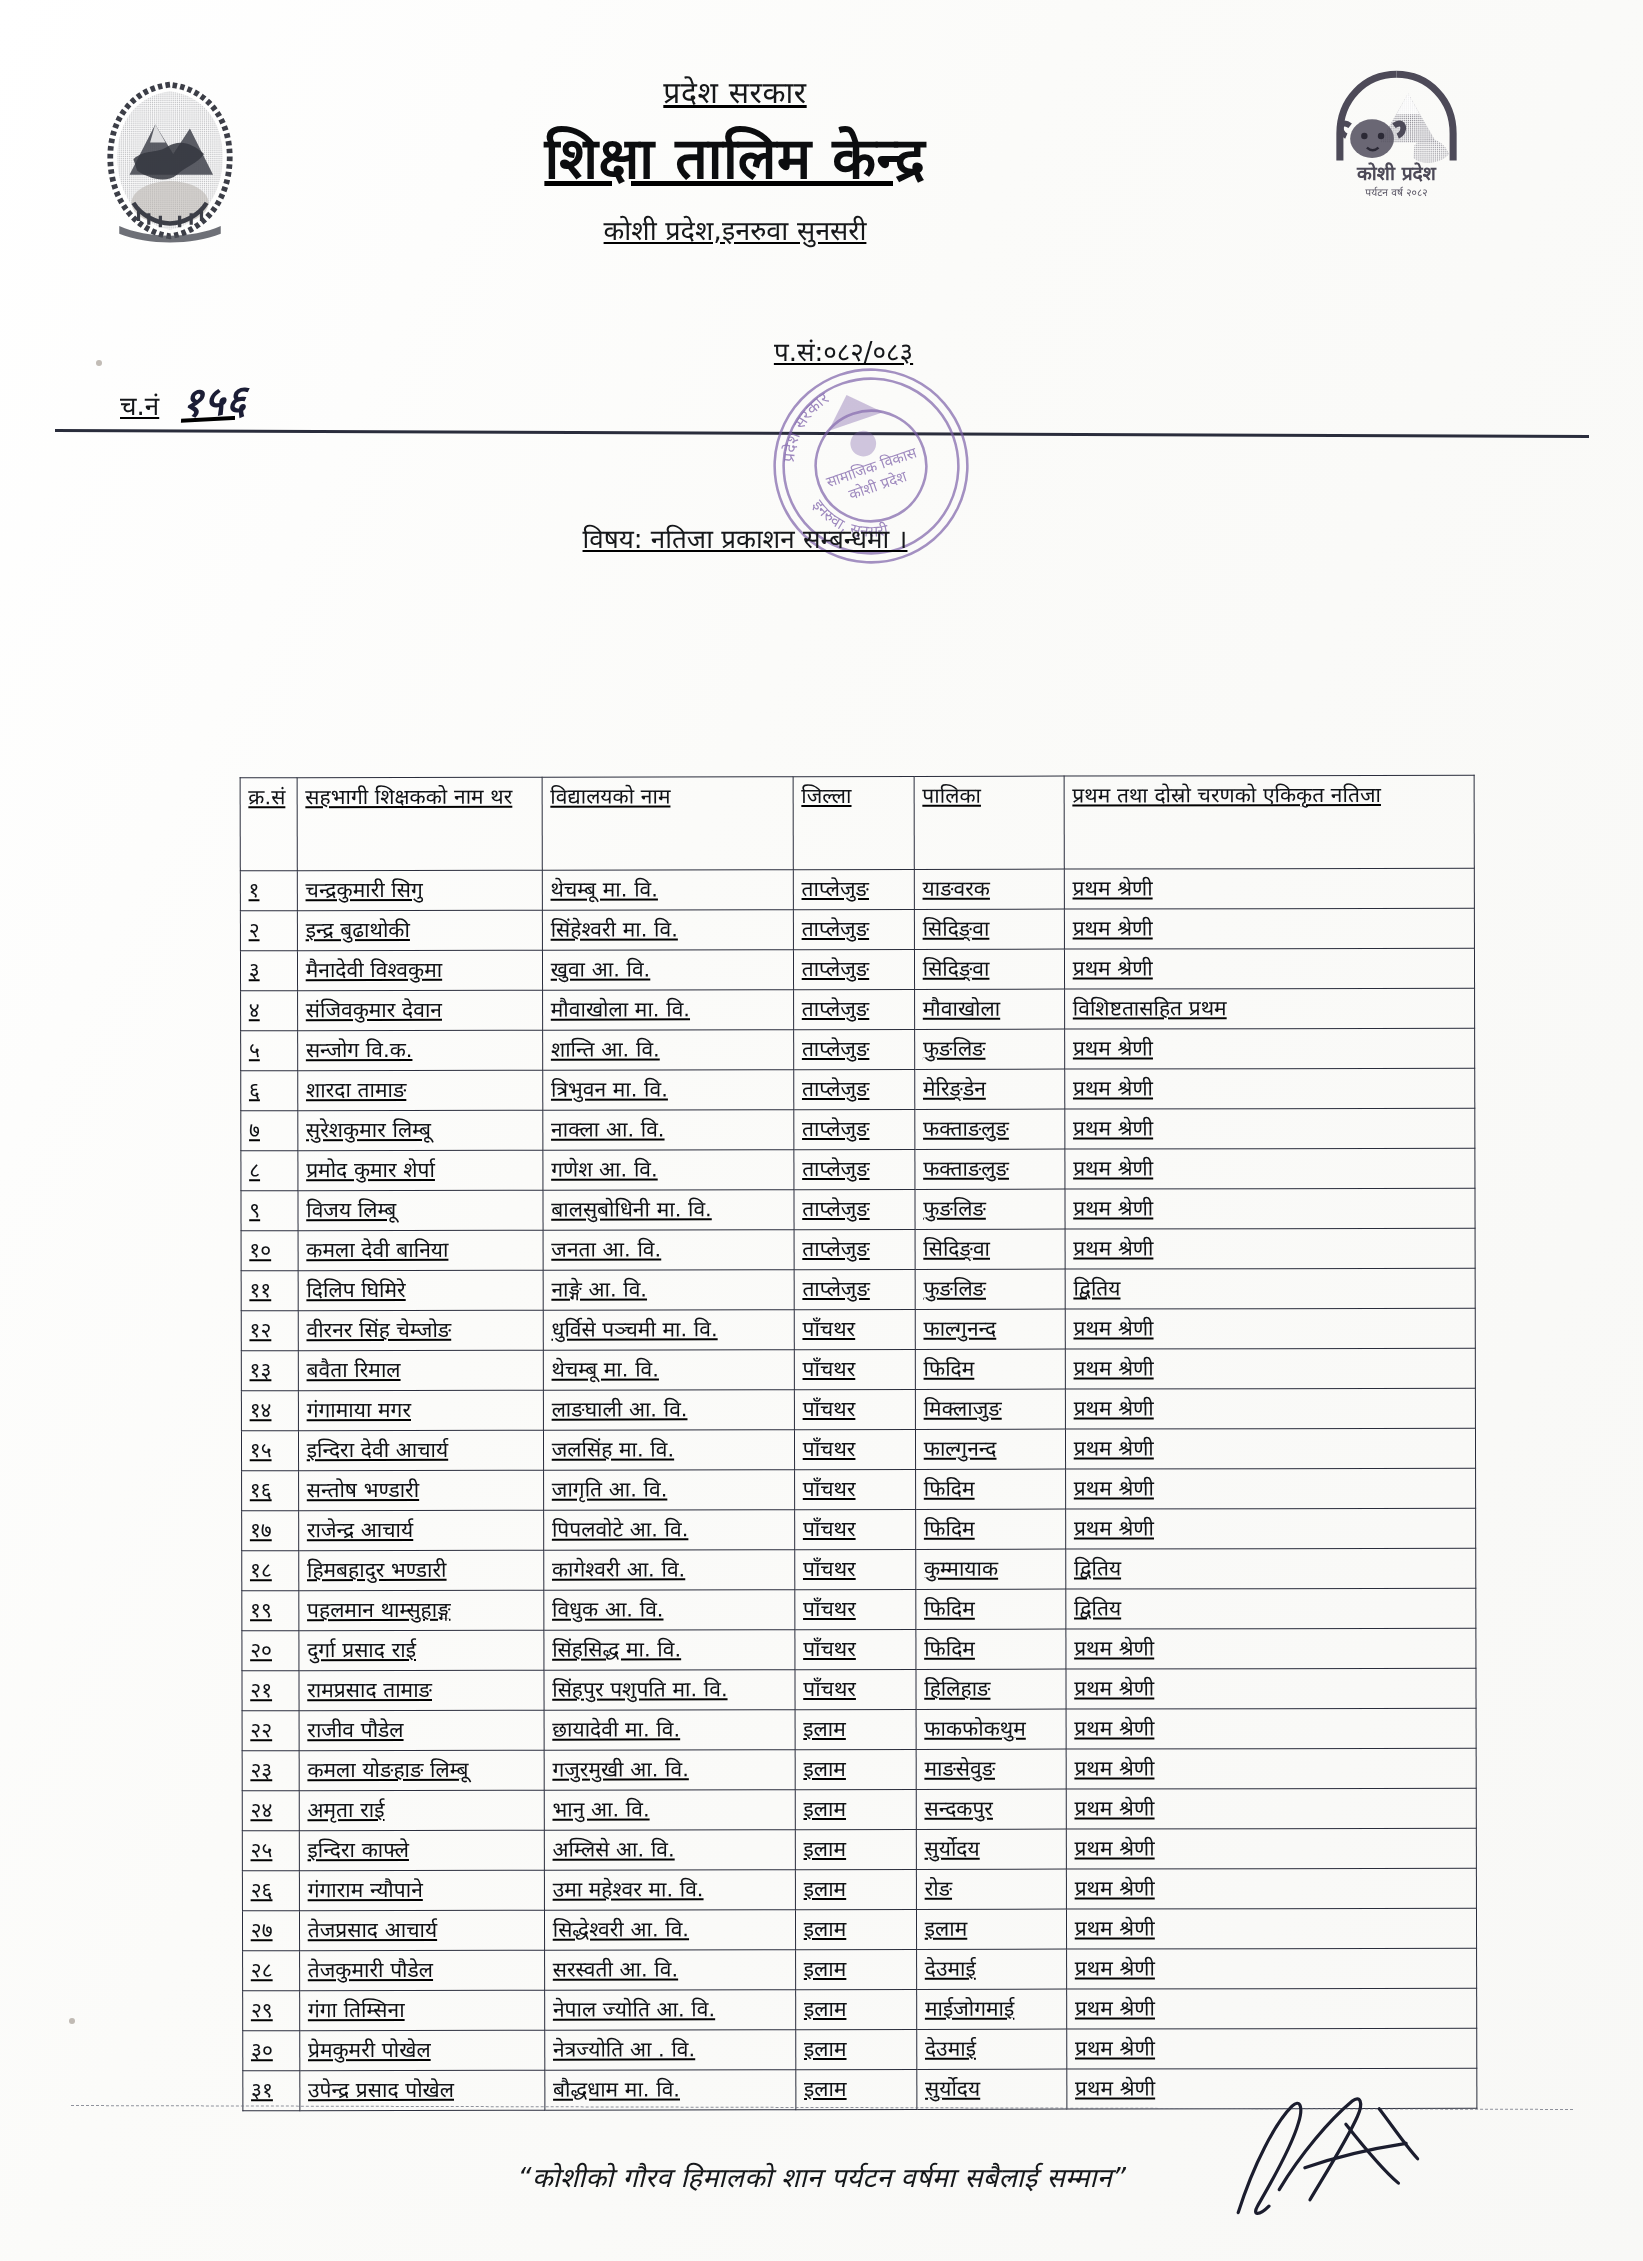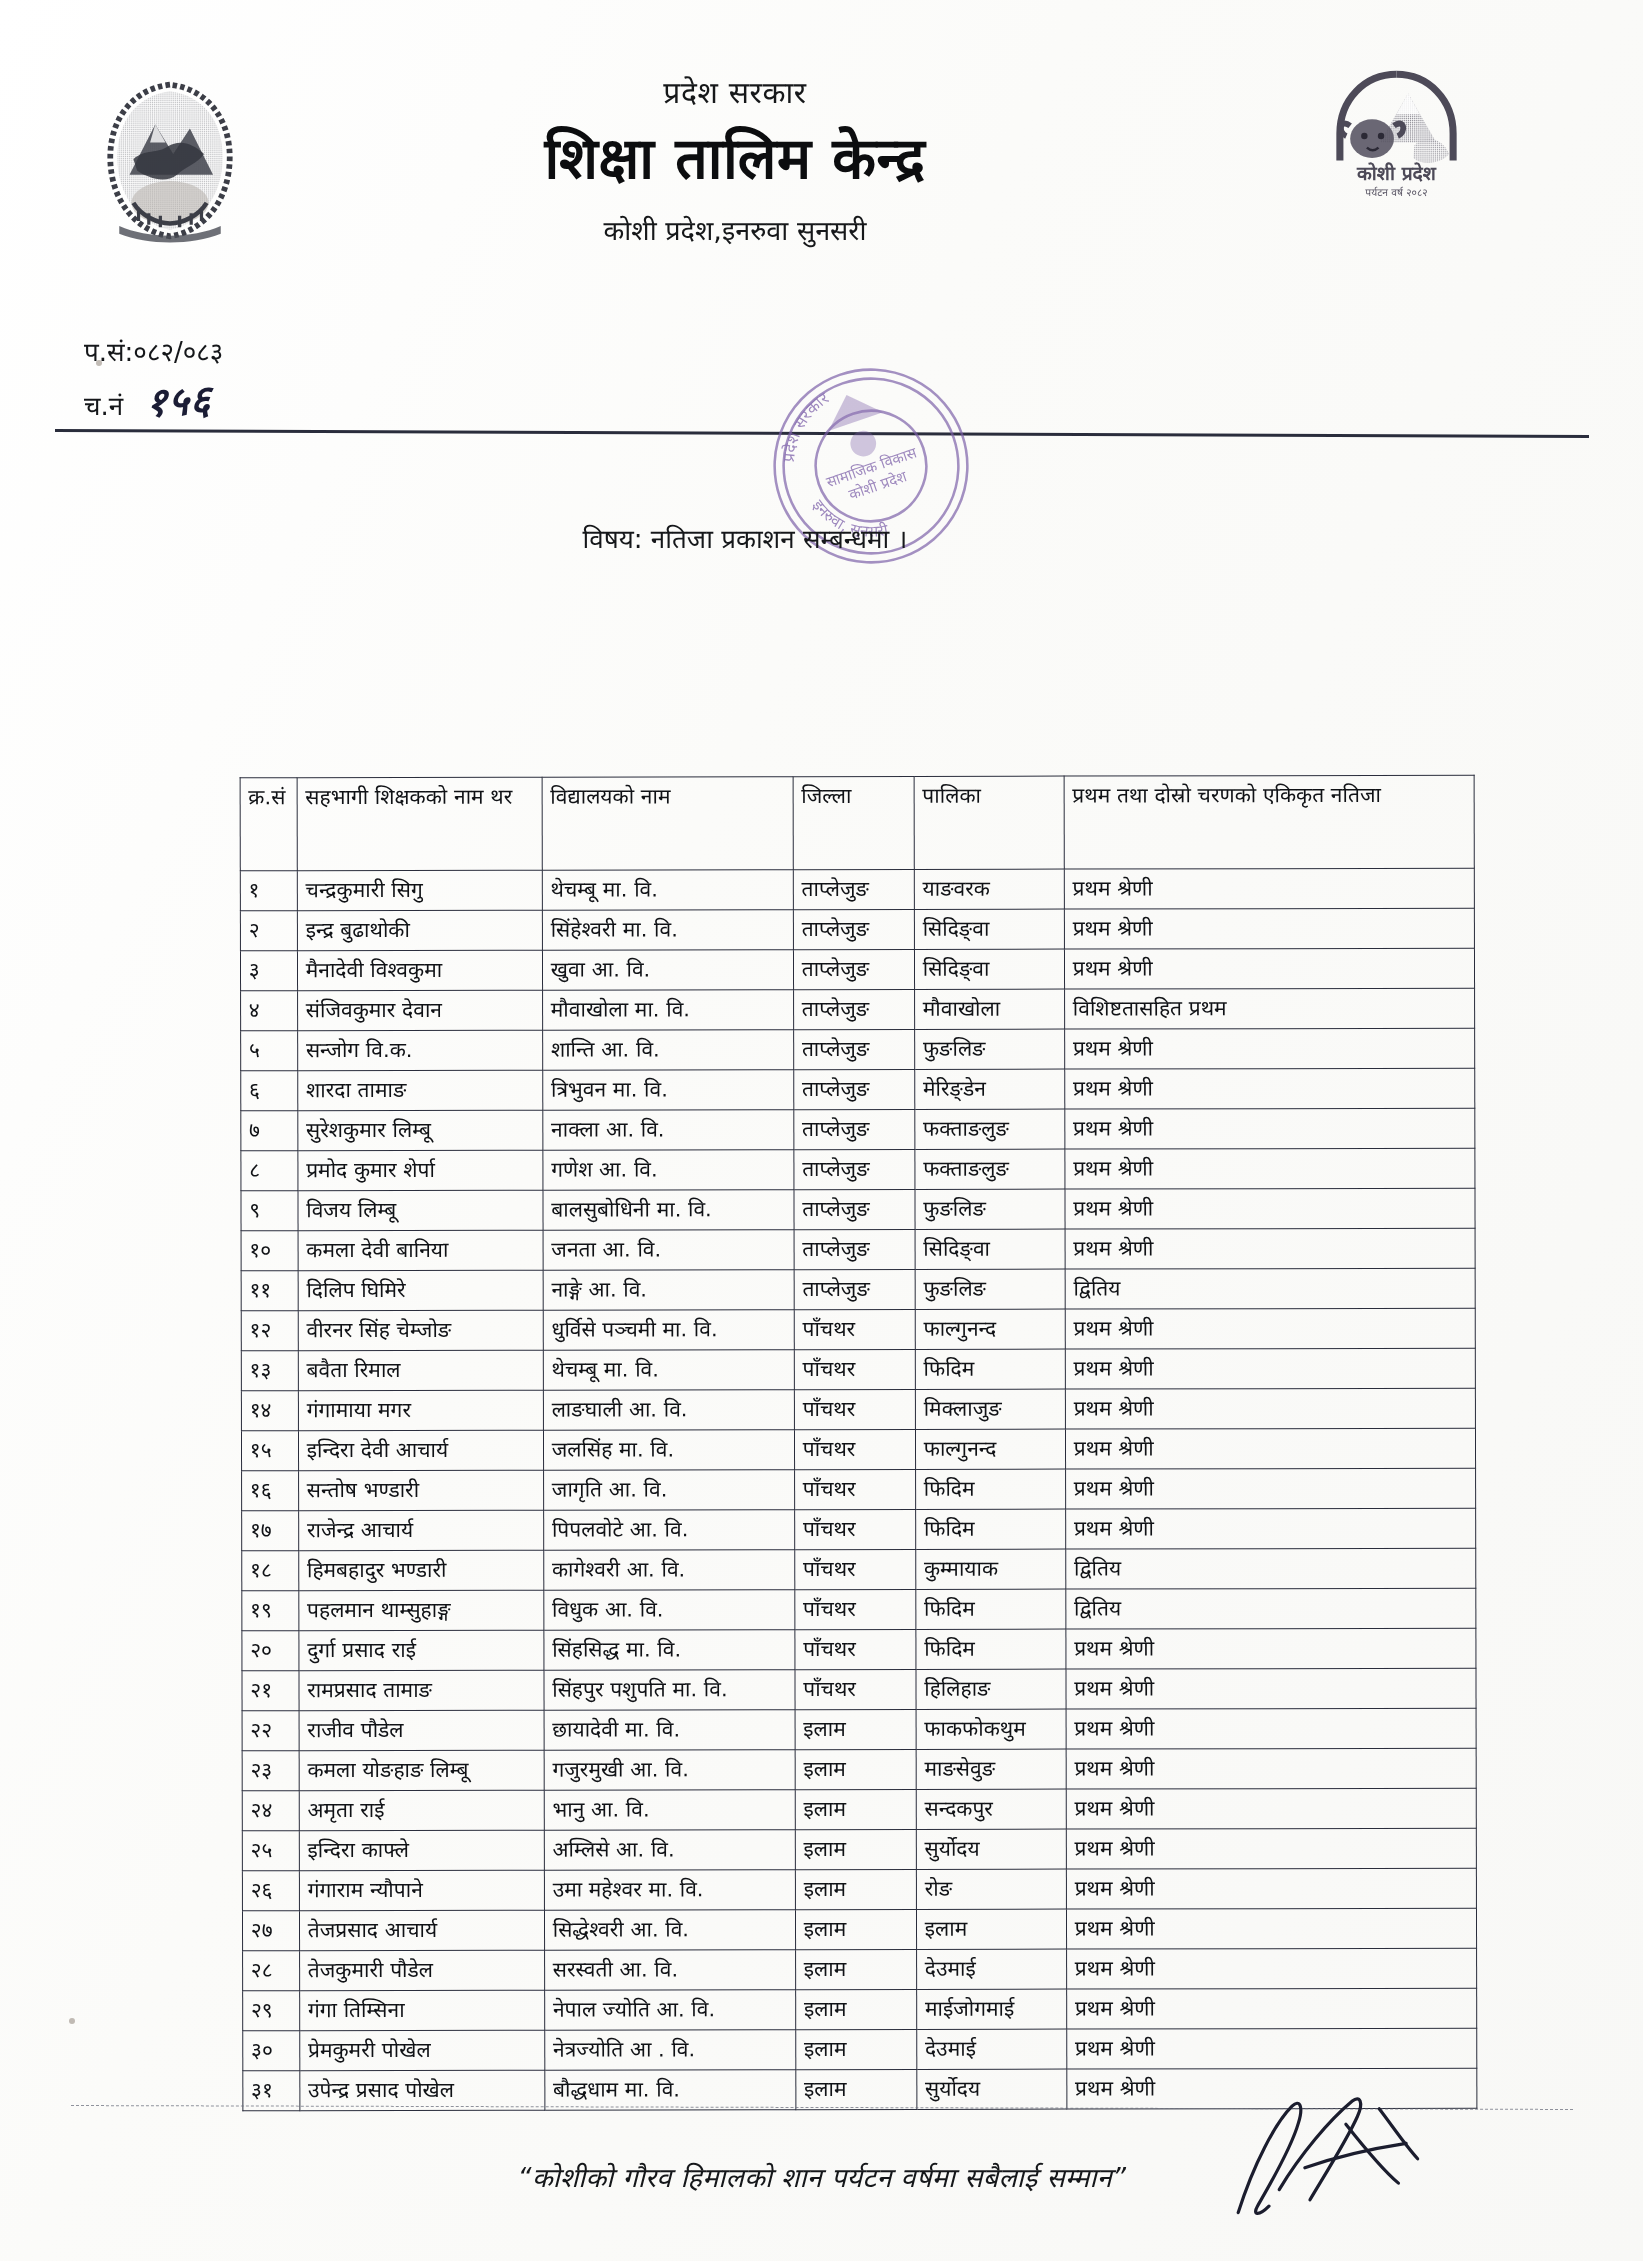--- a/index.html
+++ b/index.html
@@ -7,20 +7,21 @@
     width: 1644px; height: 2261px;
     background: #ffffff;
     font-family: "DejaVu Sans", sans-serif;
     position: relative;
     overflow: hidden;
   }
   .page {
     position: absolute; inset: 0;
     background: #ec4899;
     padding: 0;
+    text-decoration: underline;
   }
   
   .page::before {
     content: ""; position: absolute; inset: 0;
     background: linear-gradient(115deg,#ffffff 0%,#fbfbf9 40%,#f8f8f6 100%);
     pointer-events: none;
   }
 
   
   .header {
@@ -61,21 +62,21 @@
     flex: 0 0 341px; text-align: left;
     padding-top: 6.4px; position: relative;
   }
   .koshi-logo { width: 193px; height: 148px; margin: 0 auto 18px; display:block; }
   .contact-block { font-size: 22px; color: #1a1c20; line-height: 1.55; padding-left: 6.4px;}
   .contact-block .email-val { border-bottom: 1.3px solid #2b2f6b; padding-bottom: 0.6px; }
   .contact-row { white-space: nowrap; }
   .contact-row .lbl { margin-right: 6.4px; }
 
   
-  .ref-area { position: relative; padding: 0 77px 0 84px; height: 122px; }
+  .ref-area { position: relative; padding: 0 77px 0 120px; height: 122px; text-align: center; }
   .ref-line { font-size: 26px; color: #15171a; line-height: 1.45; }
   .chalani-row { display: flex; align-items: baseline; gap: 23px; }
   .handwritten {
     font-family: "DejaVu Serif", serif;
     font-size: 40px; font-style: italic; font-weight: 700;
     color: #1b1d35; transform: rotate(-3deg) skewX(-6deg);
     display: inline-block; letter-spacing: 1.3px;
   }
 
   

